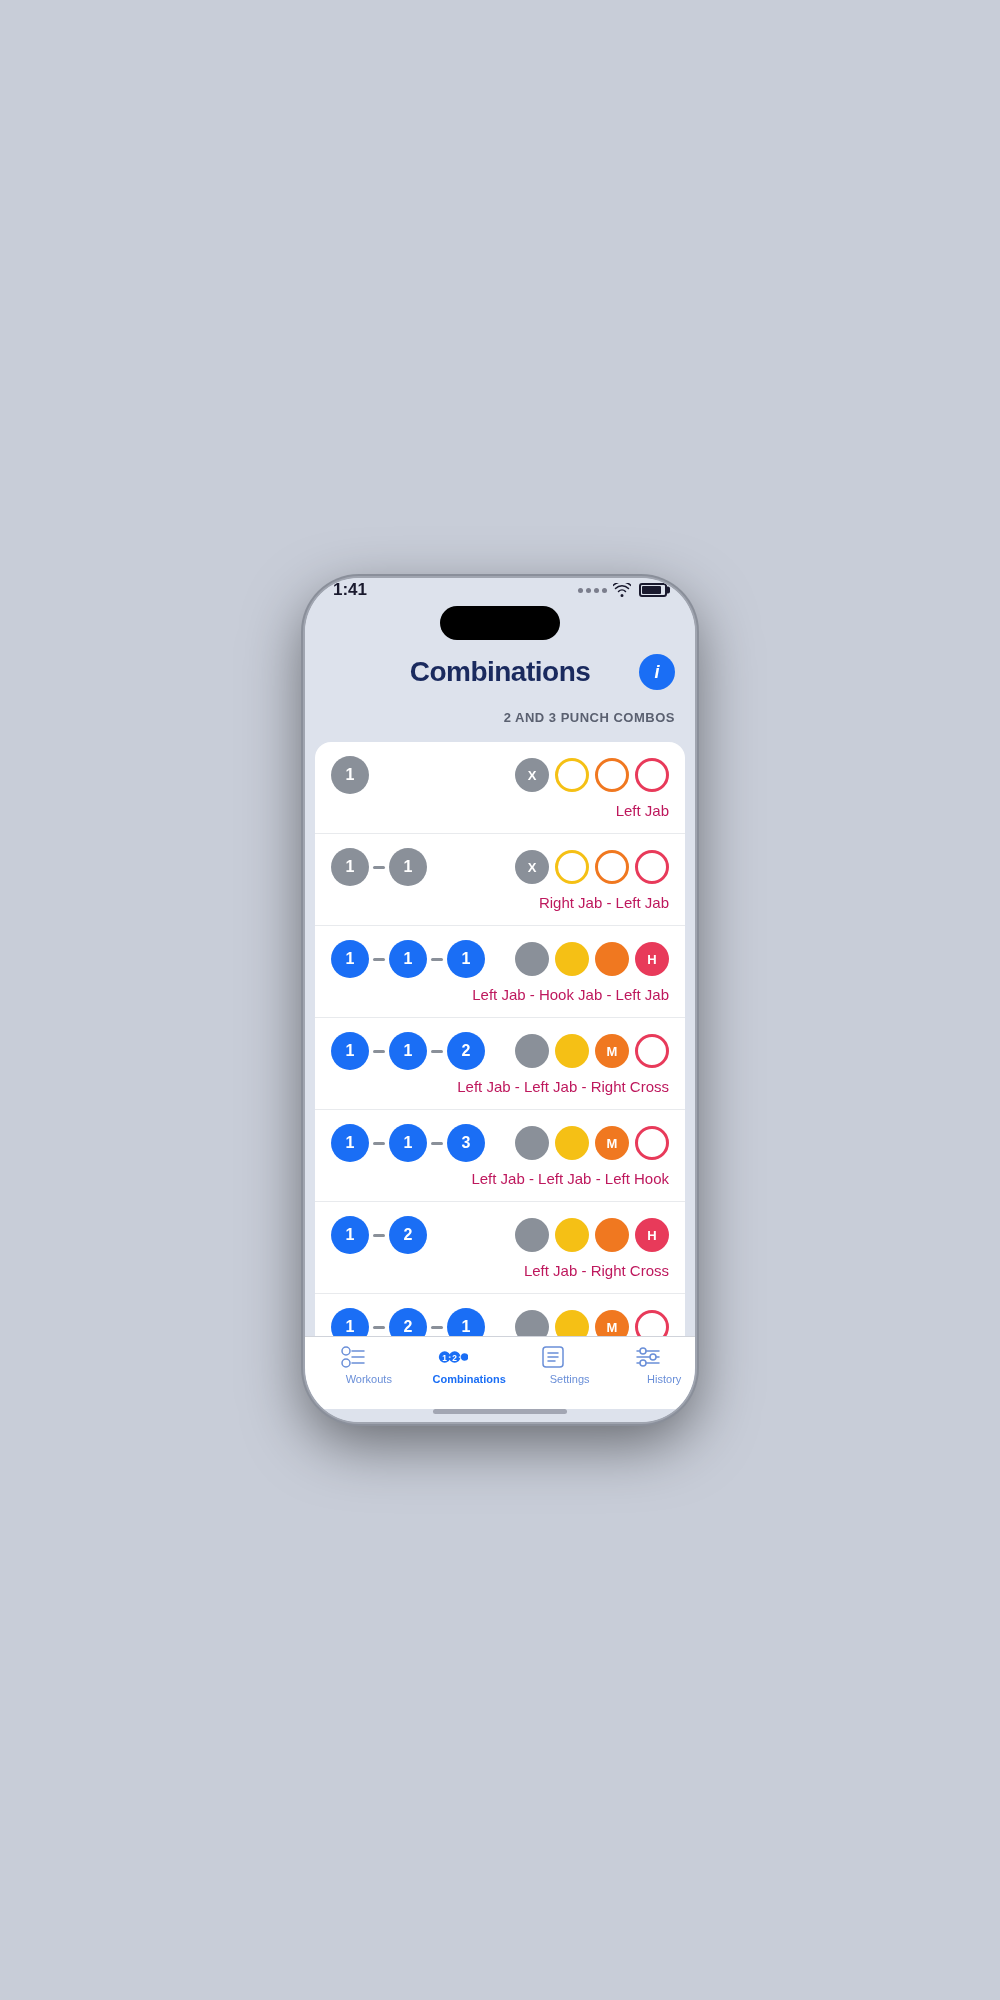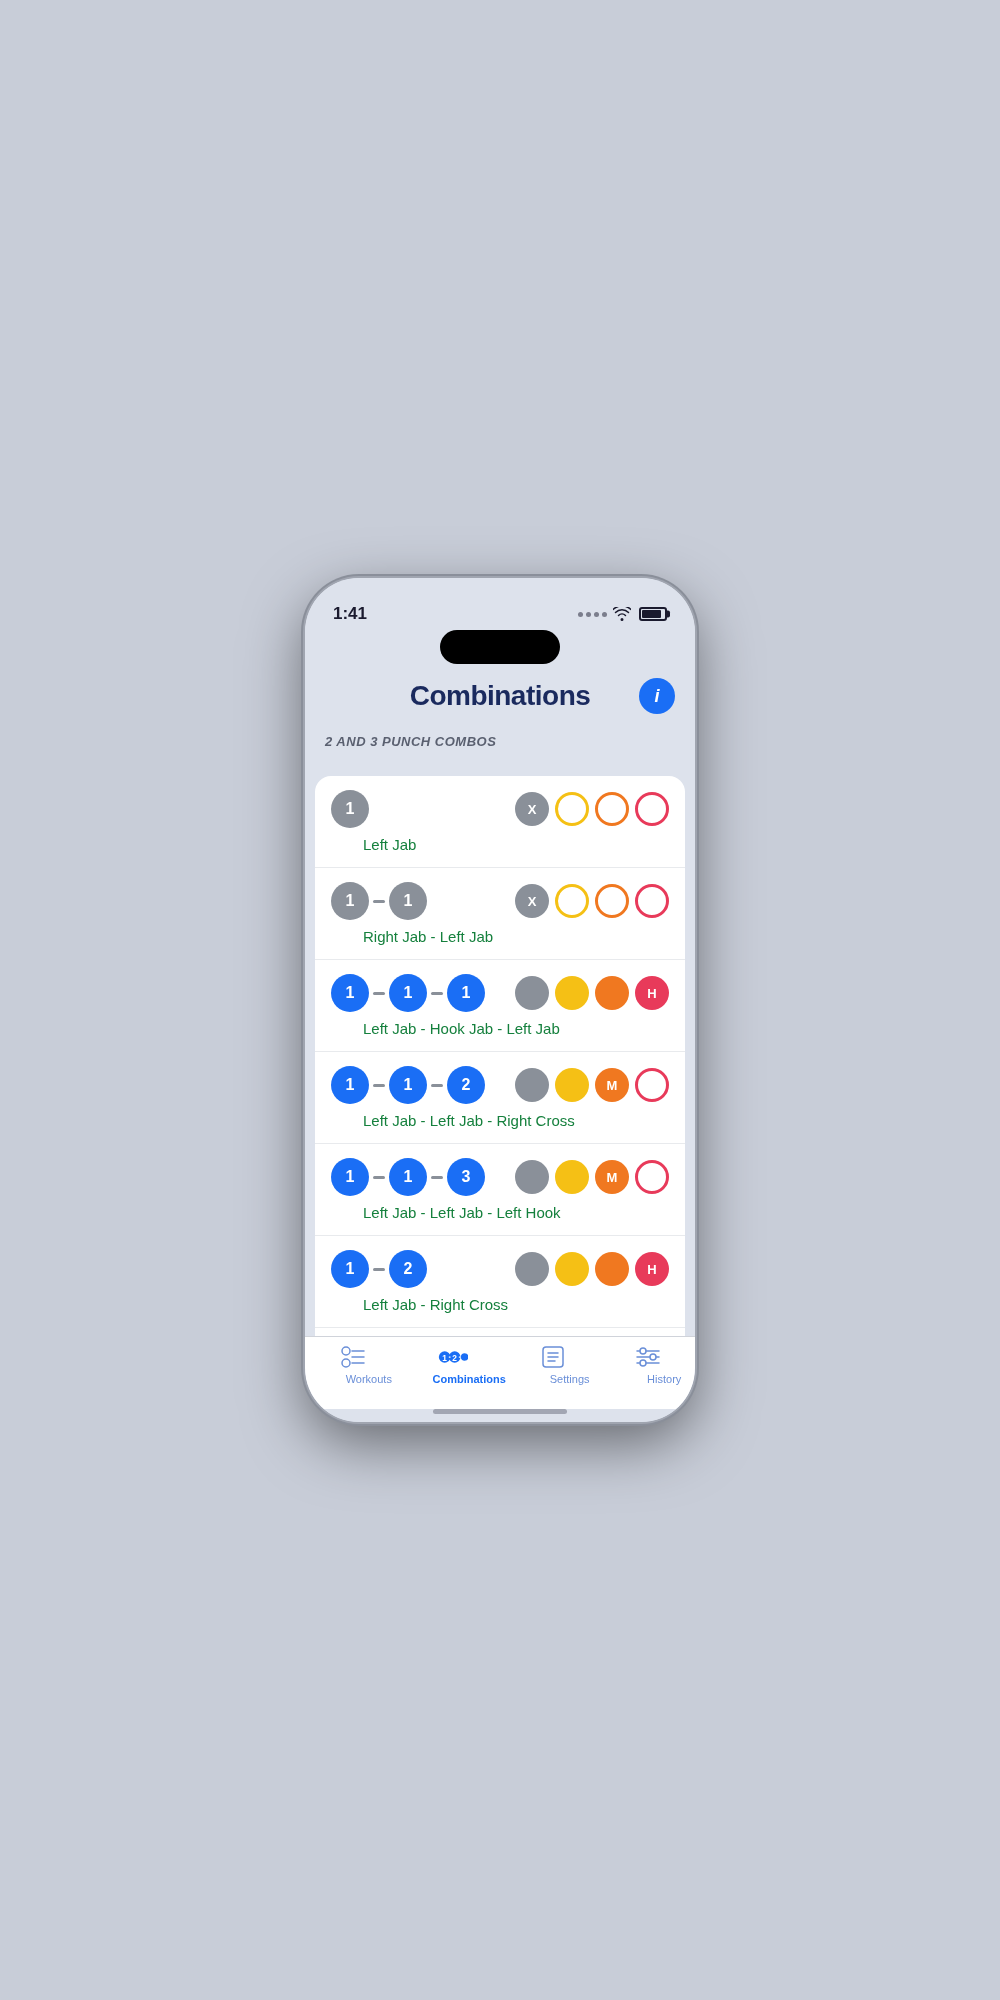--- a/index.html
+++ b/index.html
@@ -46,21 +46,21 @@
       overflow: hidden;
       display: flex;
       flex-direction: column;
     }
 
     
     .status-bar {
       display: flex;
       justify-content: space-between;
       align-items: center;
-      padding: 26px 28px 6px;
+      padding: 2px 28px 6px;
       flex-shrink: 0;
     }
 
     .status-time {
       font-size: 17px;
       font-weight: 600;
       color: #1a1a2e;
     }
 
     .status-icons {
@@ -121,20 +121,21 @@
       margin: 0 auto 8px;
       flex-shrink: 0;
     }
 
     
     .app-content {
       flex: 1;
       display: flex;
       flex-direction: column;
       overflow: hidden;
+      text-align: right;
     }
 
     
     .app-header {
       display: flex;
       align-items: center;
       justify-content: center;
       padding: 8px 20px 12px;
       position: relative;
       flex-shrink: 0;
@@ -159,23 +160,22 @@
       justify-content: center;
       color: white;
       font-size: 18px;
       font-weight: 700;
       font-style: italic;
       cursor: pointer;
     }
 
     
     .section-header {
-      padding: 8px 20px 26px;
+      padding: 8px 20px 16px;
       flex-shrink: 0;
-      font-style: italic;
     }
 
     .section-title {
       font-size: 13px;
       font-weight: 600;
       color: #5a6070;
       letter-spacing: 0.5px;
     }
 
     
@@ -293,21 +293,21 @@
       color: white;
     }
 
     .ind-red-h {
       background: #e83a5a;
       color: white;
     }
 
     .combo-label {
       font-size: 15px;
-      color: #15803d;
+      color: #be185d;
       font-weight: 400;
       margin-left: 32px;
     }
 
     
     .tab-bar {
       background: white;
       border-top: 1px solid #d0d3da;
       display: flex;
       padding: 8px 0 24px;

